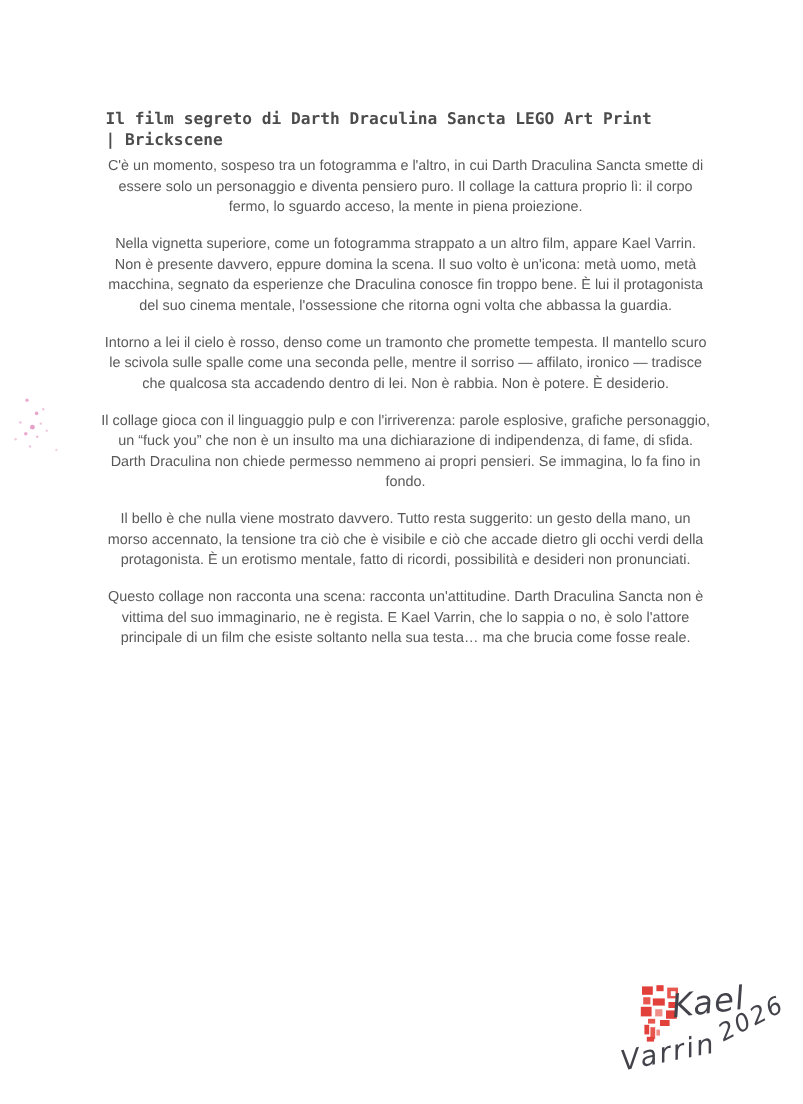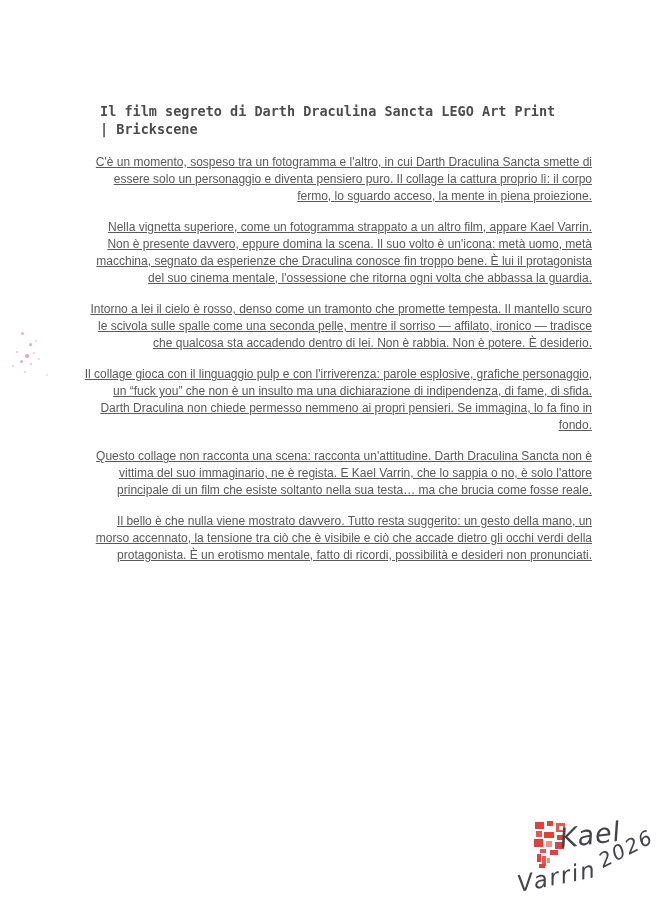--- a/index.html
+++ b/index.html
@@ -20,35 +20,34 @@
     left: 84px;
     top: 86px;
     width: 508px;
   }
   .title {
     font-family: "DejaVu Sans Mono", "Liberation Mono", monospace;
     font-weight: bold;
     font-size: 13.5px;
     line-height: 18px;
     color: #4c4c4c;
-    margin: 16px;
+    margin: 4px;
   }
   .date {
     font-size: 11.5px;
     line-height: 15px;
     color: #6a6a6a;
     margin: 4px 0 22px 0;
   }
   .body-text p {
     font-size: 12px;
     line-height: 17px;
     color: #595959;
     margin: 0 0 14px 0;
-    text-align: right;
-    text-decoration: underline;
+    text-align: center;
   }
   .speckles {
     position: absolute;
     left: 4px;
     top: 316px;
     width: 48px;
     height: 64px;
     pointer-events: none;
   }
   .speckles span {
@@ -88,22 +87,22 @@
     <h1 class="title">
       <span>Il film segreto di Darth Draculina Sancta LEGO Art Print</span><br>
       <span>| Brickscene</span>
     </h1>
 
     <div class="body-text">
       <p>C'è un momento, sospeso tra un fotogramma e l'altro, in cui Darth Draculina Sancta smette di essere solo un personaggio e diventa pensiero puro. Il collage la cattura proprio lì: il corpo fermo, lo sguardo acceso, la mente in piena proiezione.</p>
       <p>Nella vignetta superiore, come un fotogramma strappato a un altro film, appare Kael Varrin. Non è presente davvero, eppure domina la scena. Il suo volto è un'icona: metà uomo, metà macchina, segnato da esperienze che Draculina conosce fin troppo bene. È lui il protagonista del suo cinema mentale, l'ossessione che ritorna ogni volta che abbassa la guardia.</p>
       <p>Intorno a lei il cielo è rosso, denso come un tramonto che promette tempesta. Il mantello scuro le scivola sulle spalle come una seconda pelle, mentre il sorriso — affilato, ironico — tradisce che qualcosa sta accadendo dentro di lei. Non è rabbia. Non è potere. È desiderio.</p>
       <p>Il collage gioca con il linguaggio pulp e con l'irriverenza: parole esplosive, grafiche personaggio, un “fuck you” che non è un insulto ma una dichiarazione di indipendenza, di fame, di sfida. Darth Draculina non chiede permesso nemmeno ai propri pensieri. Se immagina, lo fa fino in fondo.</p>
+      <p>Il bello è che nulla viene mostrato davvero. Tutto resta suggerito: un gesto della mano, un morso accennato, la tensione tra ciò che è visibile e ciò che accade dietro gli occhi verdi della protagonista. È un erotismo mentale, fatto di ricordi, possibilità e desideri non pronunciati.</p>
       <p>Questo collage non racconta una scena: racconta un'attitudine. Darth Draculina Sancta non è vittima del suo immaginario, ne è regista. E Kael Varrin, che lo sappia o no, è solo l'attore principale di un film che esiste soltanto nella sua testa… ma che brucia come fosse reale.</p>
-      <p>Il bello è che nulla viene mostrato davvero. Tutto resta suggerito: un gesto della mano, un morso accennato, la tensione tra ciò che è visibile e ciò che accade dietro gli occhi verdi della protagonista. È un erotismo mentale, fatto di ricordi, possibilità e desideri non pronunciati.</p>
     </div>
   </div>
 
   <div class="signature-block">
     <svg width="156" height="112" viewBox="0 0 156 112" xmlns="http://www.w3.org/2000/svg">
 
       <g fill="#e2413b">
         <rect x="22" y="16" width="9" height="7"></rect>
         <rect x="34" y="15" width="6" height="5"></rect>
         <rect x="43" y="17" width="9" height="9" fill="#e8574f"></rect>

